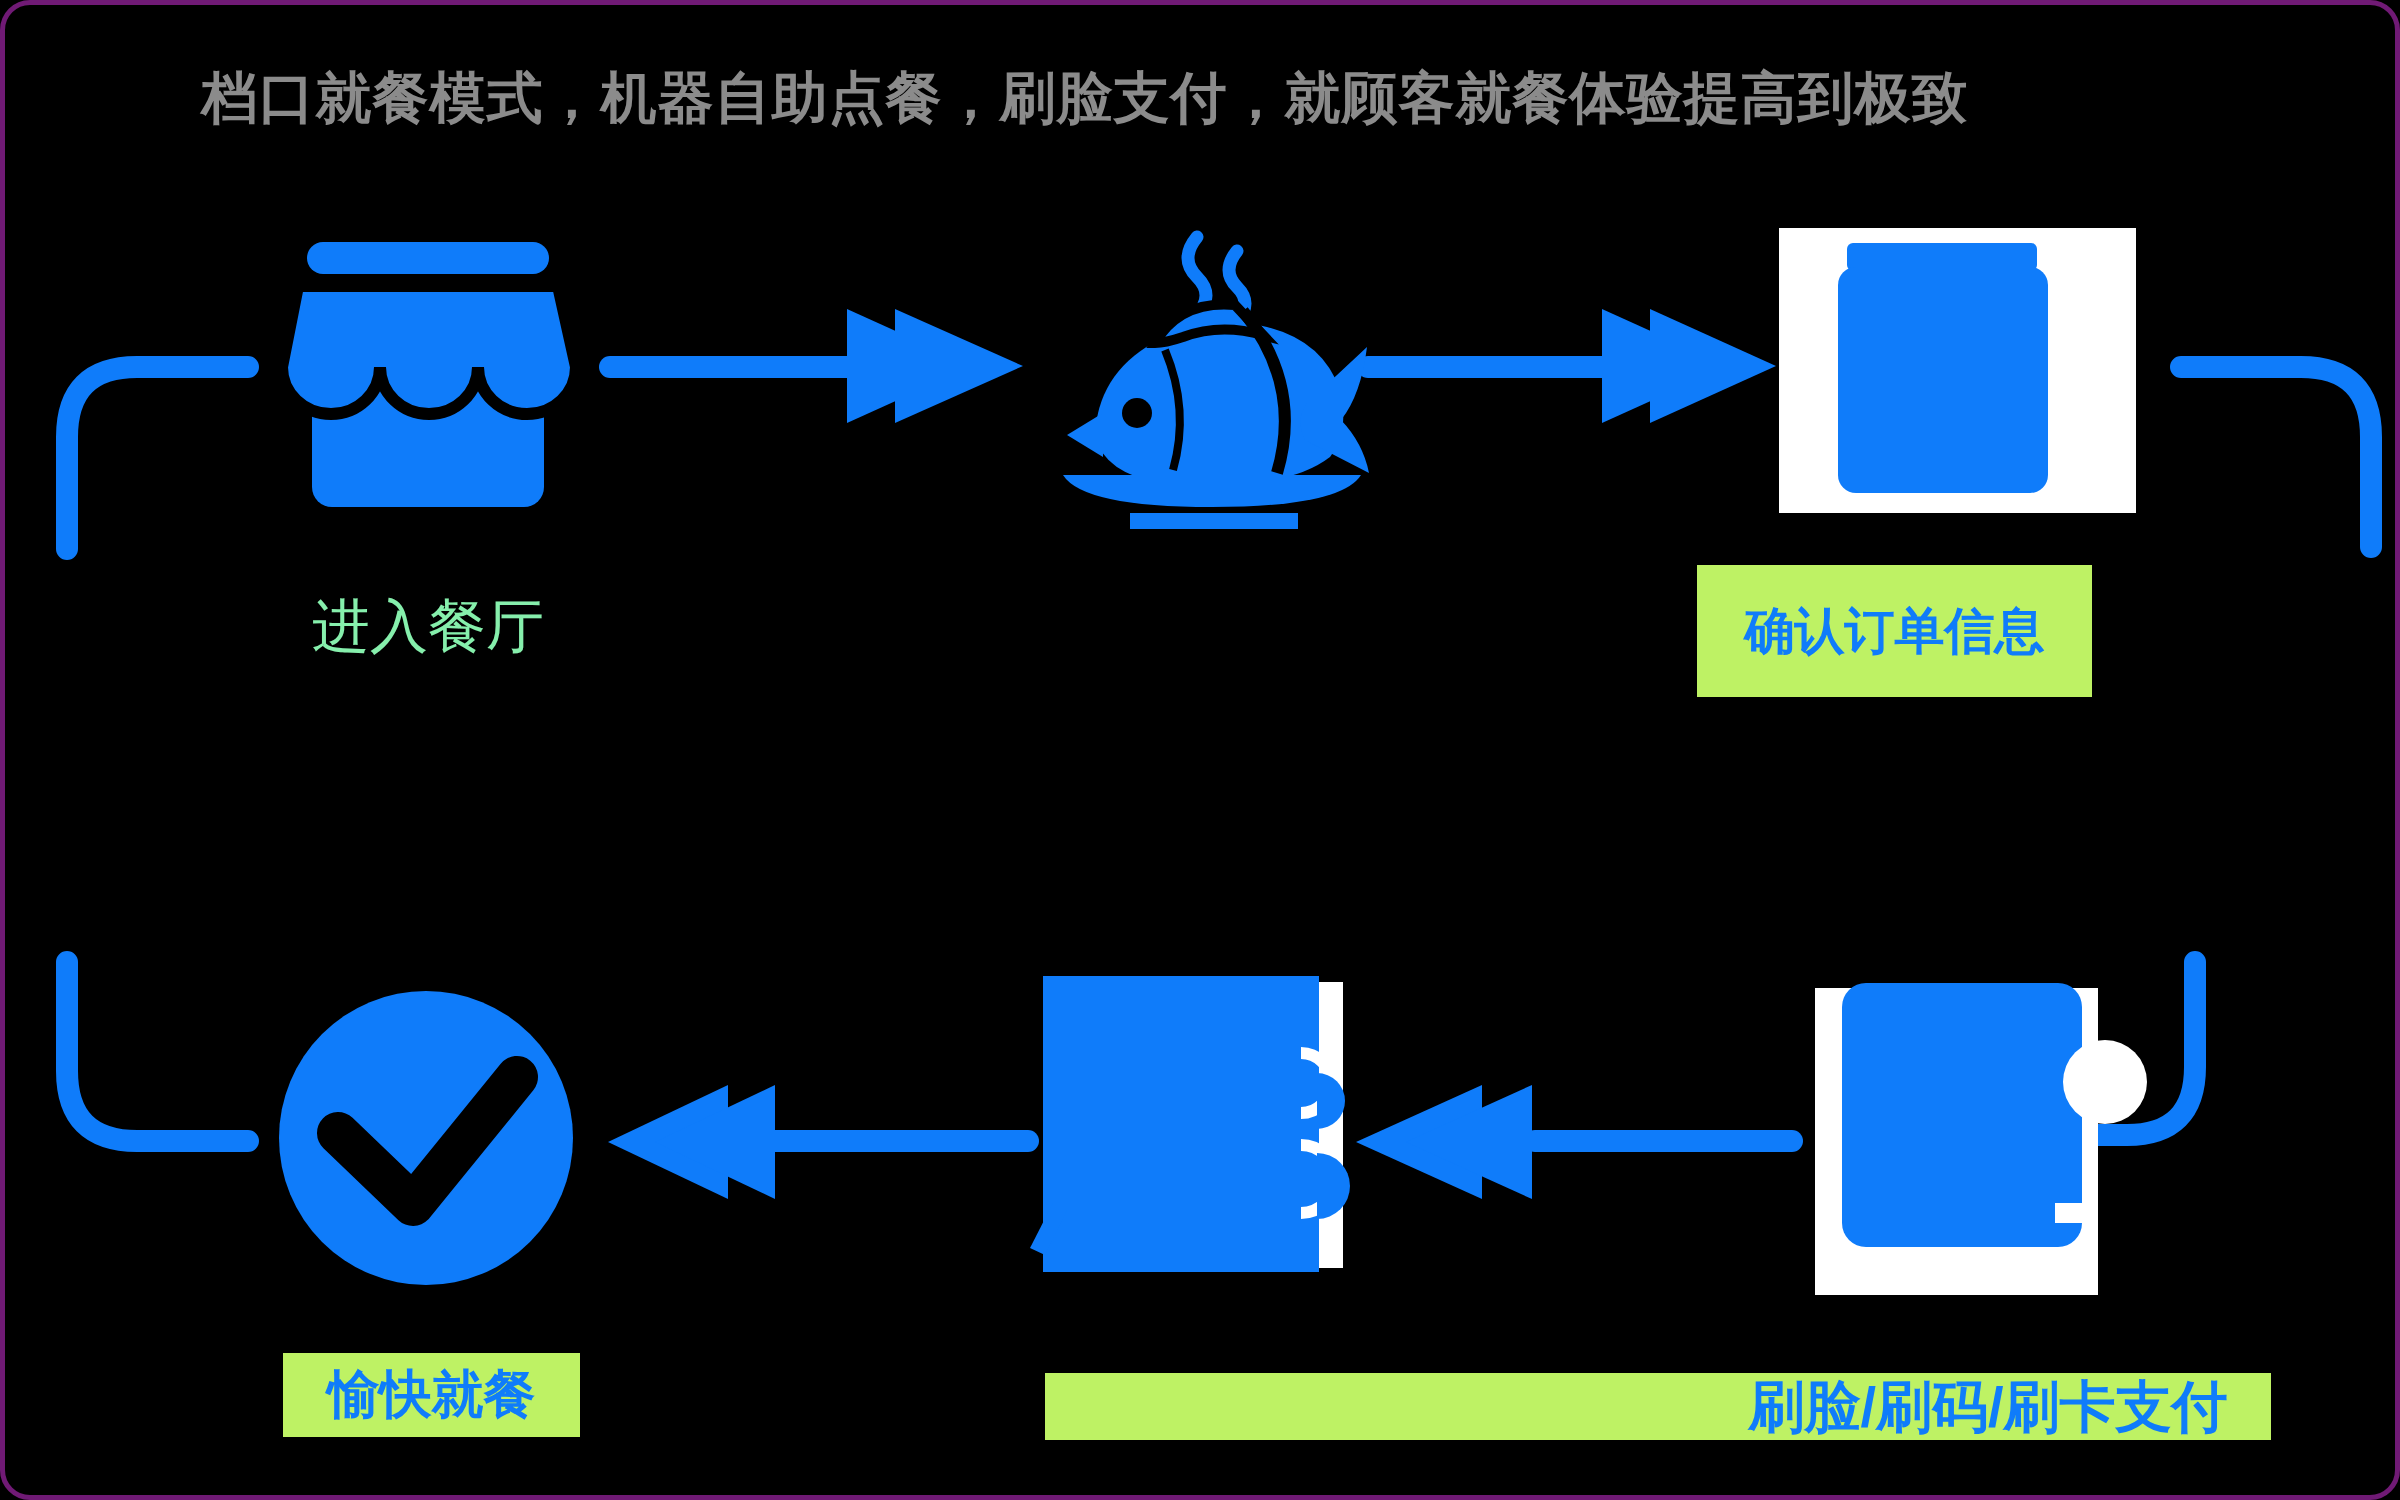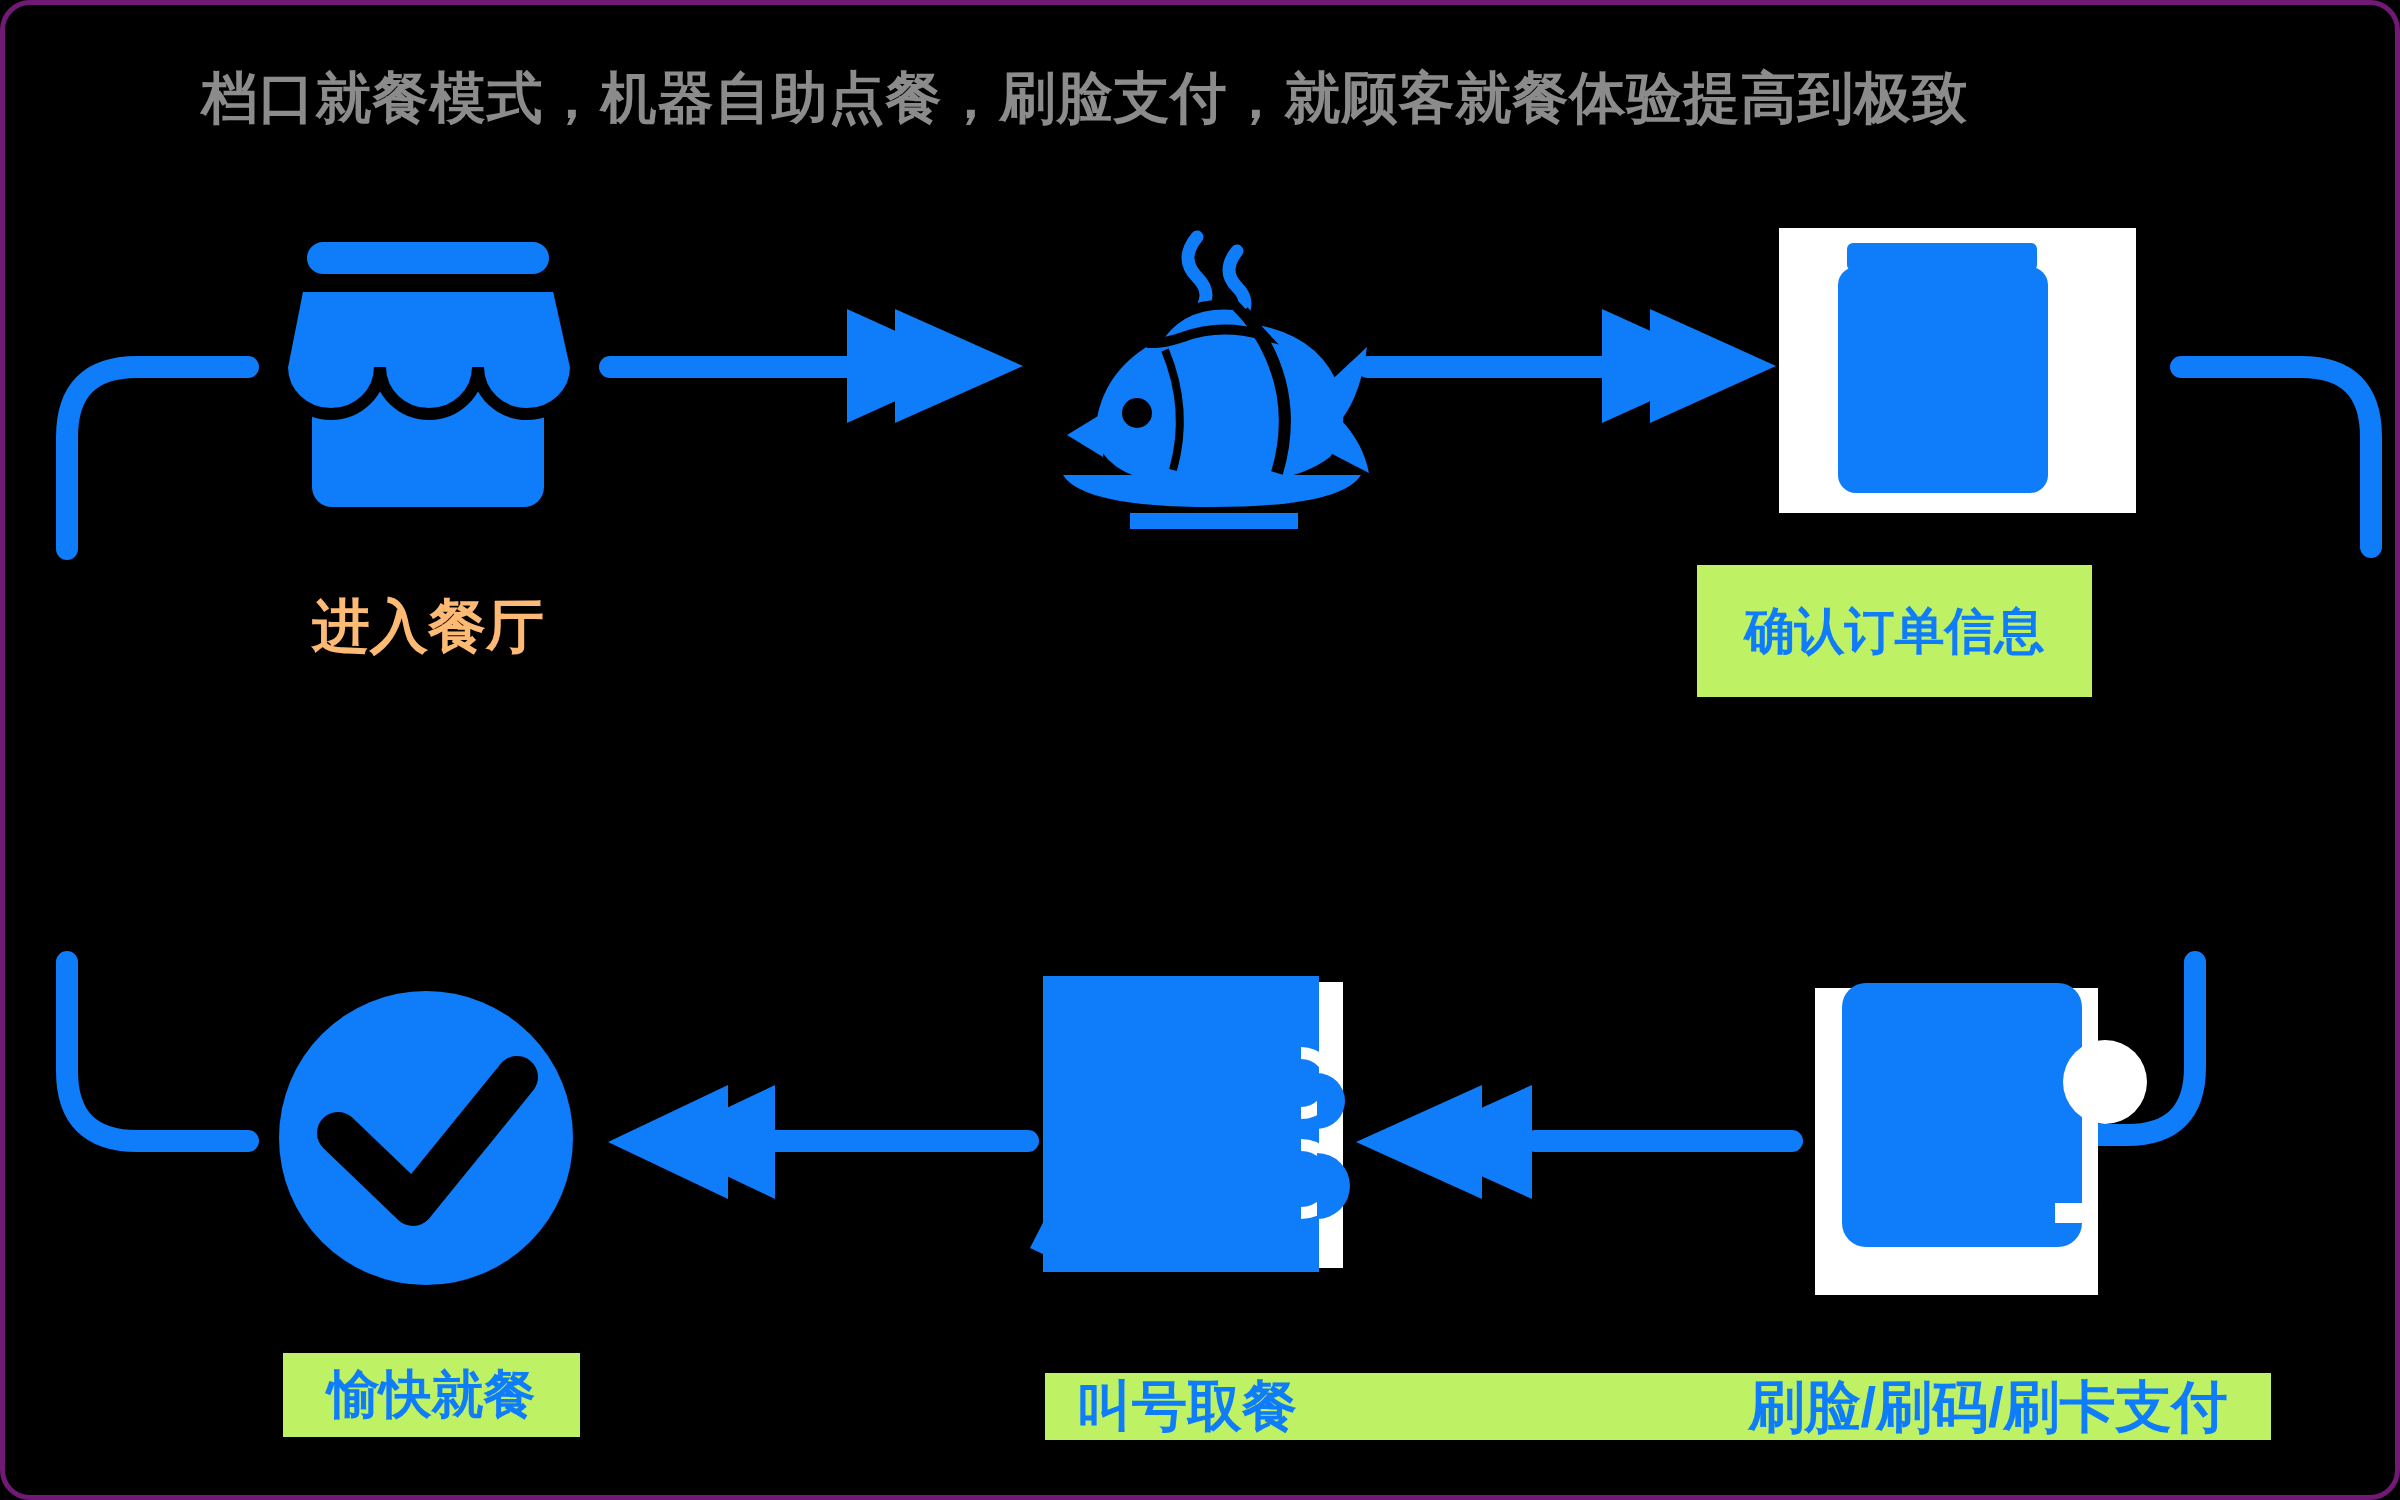--- a/index.html
+++ b/index.html
@@ -7,21 +7,21 @@
     position:relative;width:2400px;height:1500px;background:#000;
     border:5px solid #701a75;border-radius:30px;box-sizing:border-box;
     overflow:hidden;font-family:"Liberation Sans",sans-serif;
   }
   .gfx{position:absolute;left:0;top:0;}
   .title{
     position:absolute;left:0;top:58px;width:2160px;height:70px;line-height:70px;
     text-align:center;color:#8B8B8B;font-size:56px;font-weight:700;letter-spacing:1px;
   }
   .step-label{
-    position:absolute;color:#fdba74;font-weight:700;text-align:center;
+    position:absolute;color:#86efac;font-weight:400;text-align:center;
   }
   .plain-1{left:123px;top:588px;width:600px;height:66px;line-height:66px;font-size:58px;}
   .plain-2{left:893px;top:594px;width:600px;height:66px;line-height:66px;font-size:58px;}
   .panel{
     position:absolute;background:#bef264;color:#0F7CFA;font-weight:700;
     display:flex;align-items:center;justify-content:center;
   }
   .panel-confirm{left:1692px;top:560px;width:395px;height:132px;font-size:50px;}
   .panel-enjoy{left:278px;top:1348px;width:297px;height:84px;font-size:52px;}
   .panel-bottom{left:1040px;top:1368px;width:1226px;height:67px;display:block;}
@@ -125,21 +125,20 @@
     </g>
   </svg>
 
   <div class="step-label plain-1">进入餐厅</div>
 
   <div class="panel panel-confirm">
     <span>确认订单信息</span>
   </div>
 
   <div class="panel panel-bottom">
-    <span class="pickup-label">叫号取餐</span>
     <span class="pay-label">刷脸/刷码/刷卡支付</span>
   </div>
 
   <div class="panel panel-enjoy">
     <span>愉快就餐</span>
   </div>
 
 </div>
 
 </body></html>

